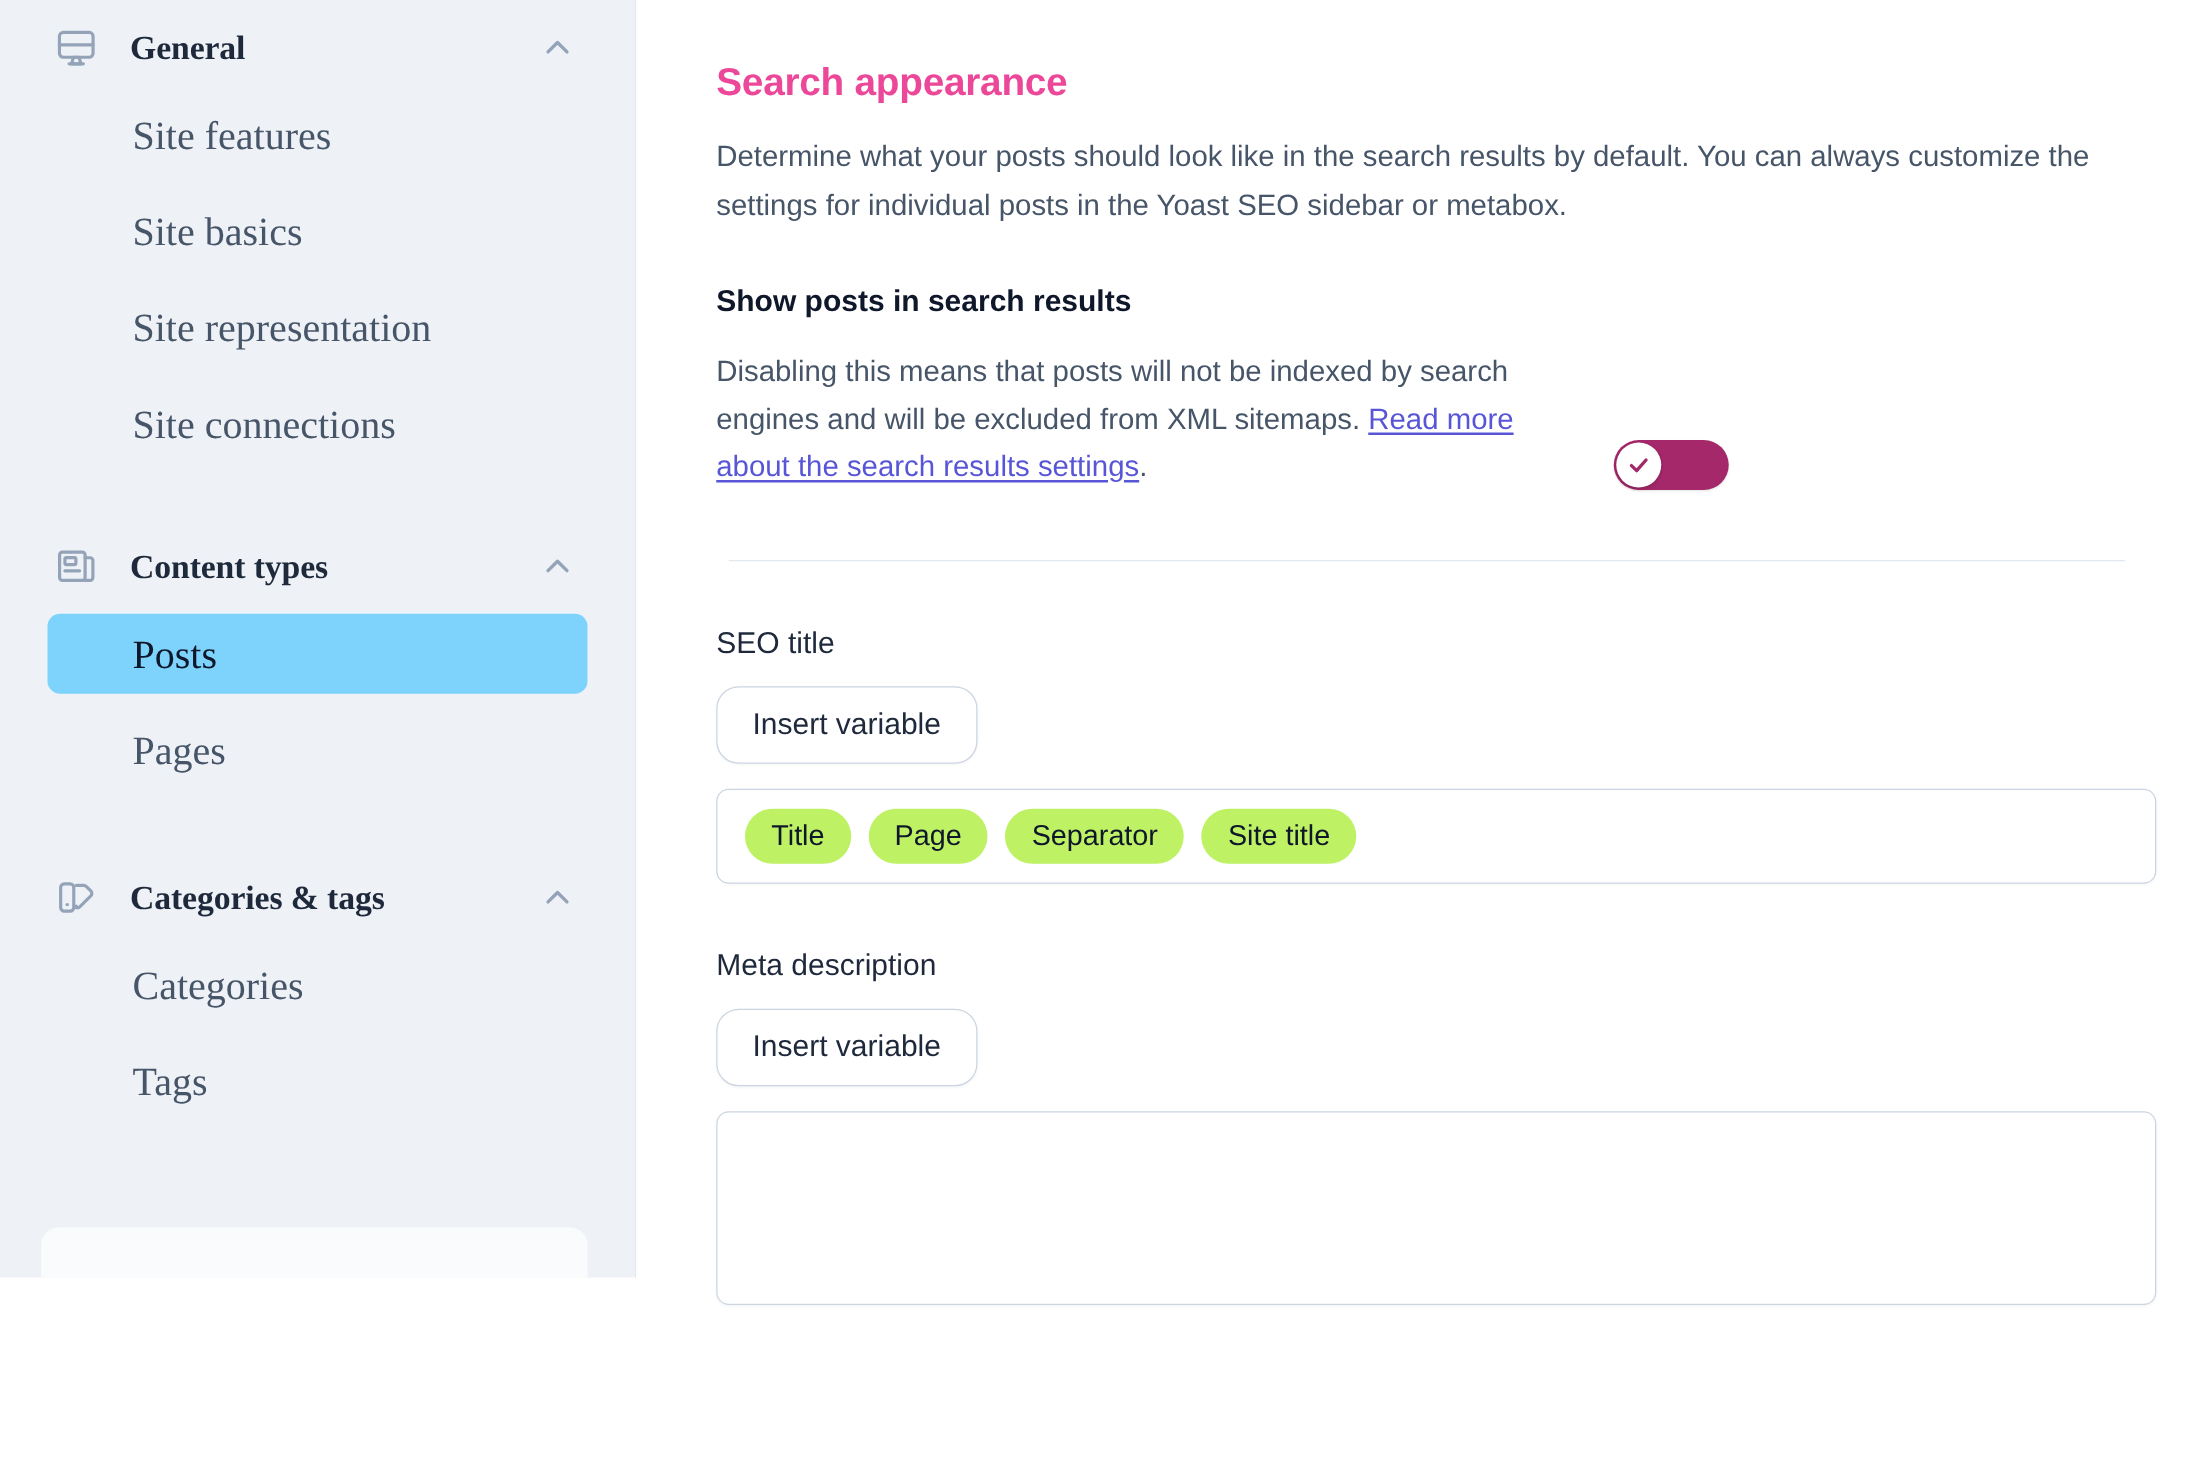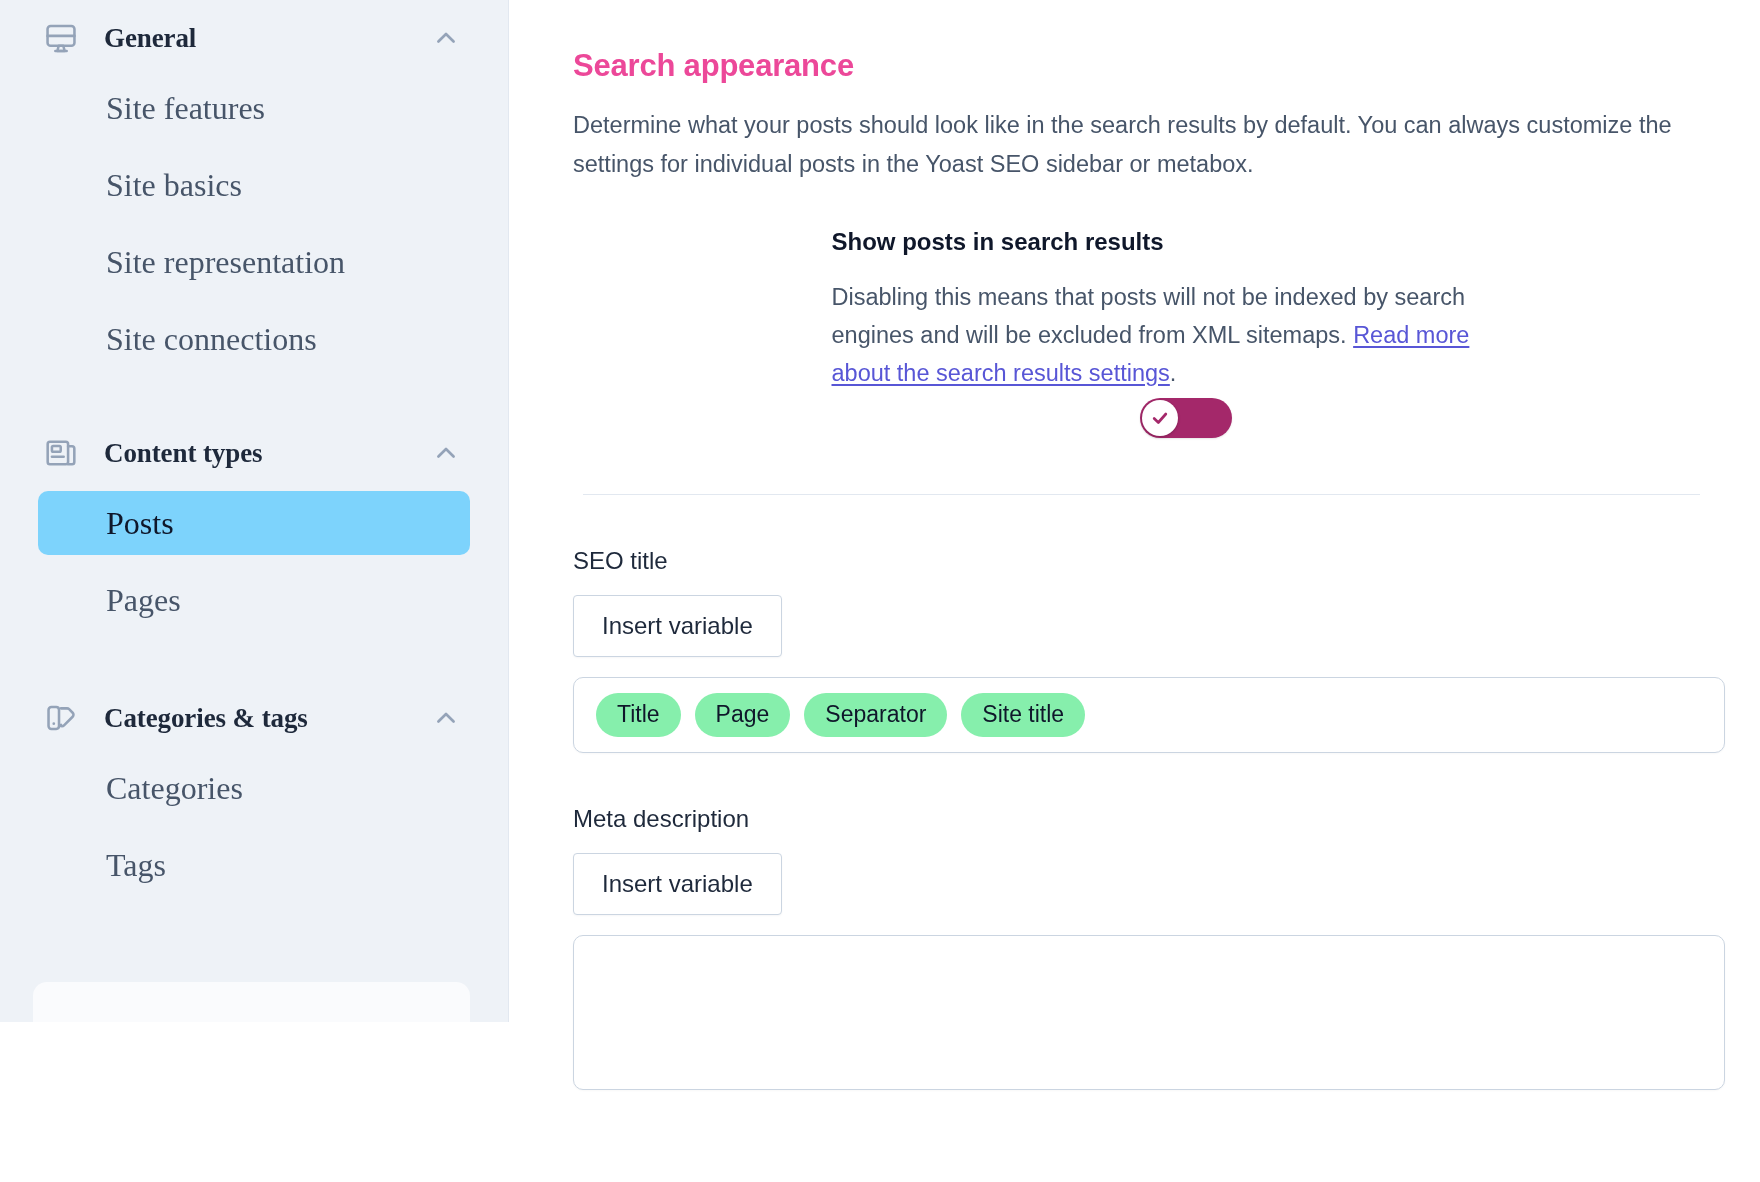--- a/index.html
+++ b/index.html
@@ -134,23 +134,22 @@
     font-size: 23.5px;
     line-height: 39px;
     color: #475569;
     max-width: 1120px;
     margin-bottom: 44px;
   }
 
   
   .toggle-row {
     display: flex;
-    align-items: center;
+    align-items: flex-end;
     max-width: 1165px;
-    flex-direction: column;
   }
 
   .toggle-label-col { flex: 1; max-width: 640px; }
 
   .toggle-label {
     font-size: 24px;
     font-weight: 700;
     color: #0f172a;
     margin-bottom: 21px;
     line-height: 1.2;
@@ -223,21 +222,21 @@
     display: inline-flex;
     align-items: center;
     justify-content: center;
     height: 62px;
     padding: 0 28px;
     font-size: 24px;
     font-family: "Liberation Sans", sans-serif;
     color: #1e293b;
     background: #ffffff;
     border: 1px solid #cbd5e1;
-    border-radius: 4px;
+    border-radius: 18px;
     cursor: pointer;
     box-shadow: 0 1px 2px rgba(16,24,40,0.04);
   }
 
   .var-input {
     margin-top: 20px;
     max-width: 1152px;
     min-height: 76px;
     border: 1px solid #cbd5e1;
     border-radius: 10px;
@@ -249,21 +248,21 @@
     cursor: text;
     box-shadow: 0 1px 2px rgba(16,24,40,0.03);
   }
 
   .chip {
     display: inline-flex;
     align-items: center;
     height: 44px;
     padding: 0 21px;
     border-radius: 22px;
-    background: #86efac;
+    background: #bef264;
     color: #0f172a;
     font-size: 23px;
     white-space: nowrap;
     cursor: pointer;
   }
 
   .meta-textarea {
     margin-top: 20px;
     max-width: 1152px;
     height: 155px;

